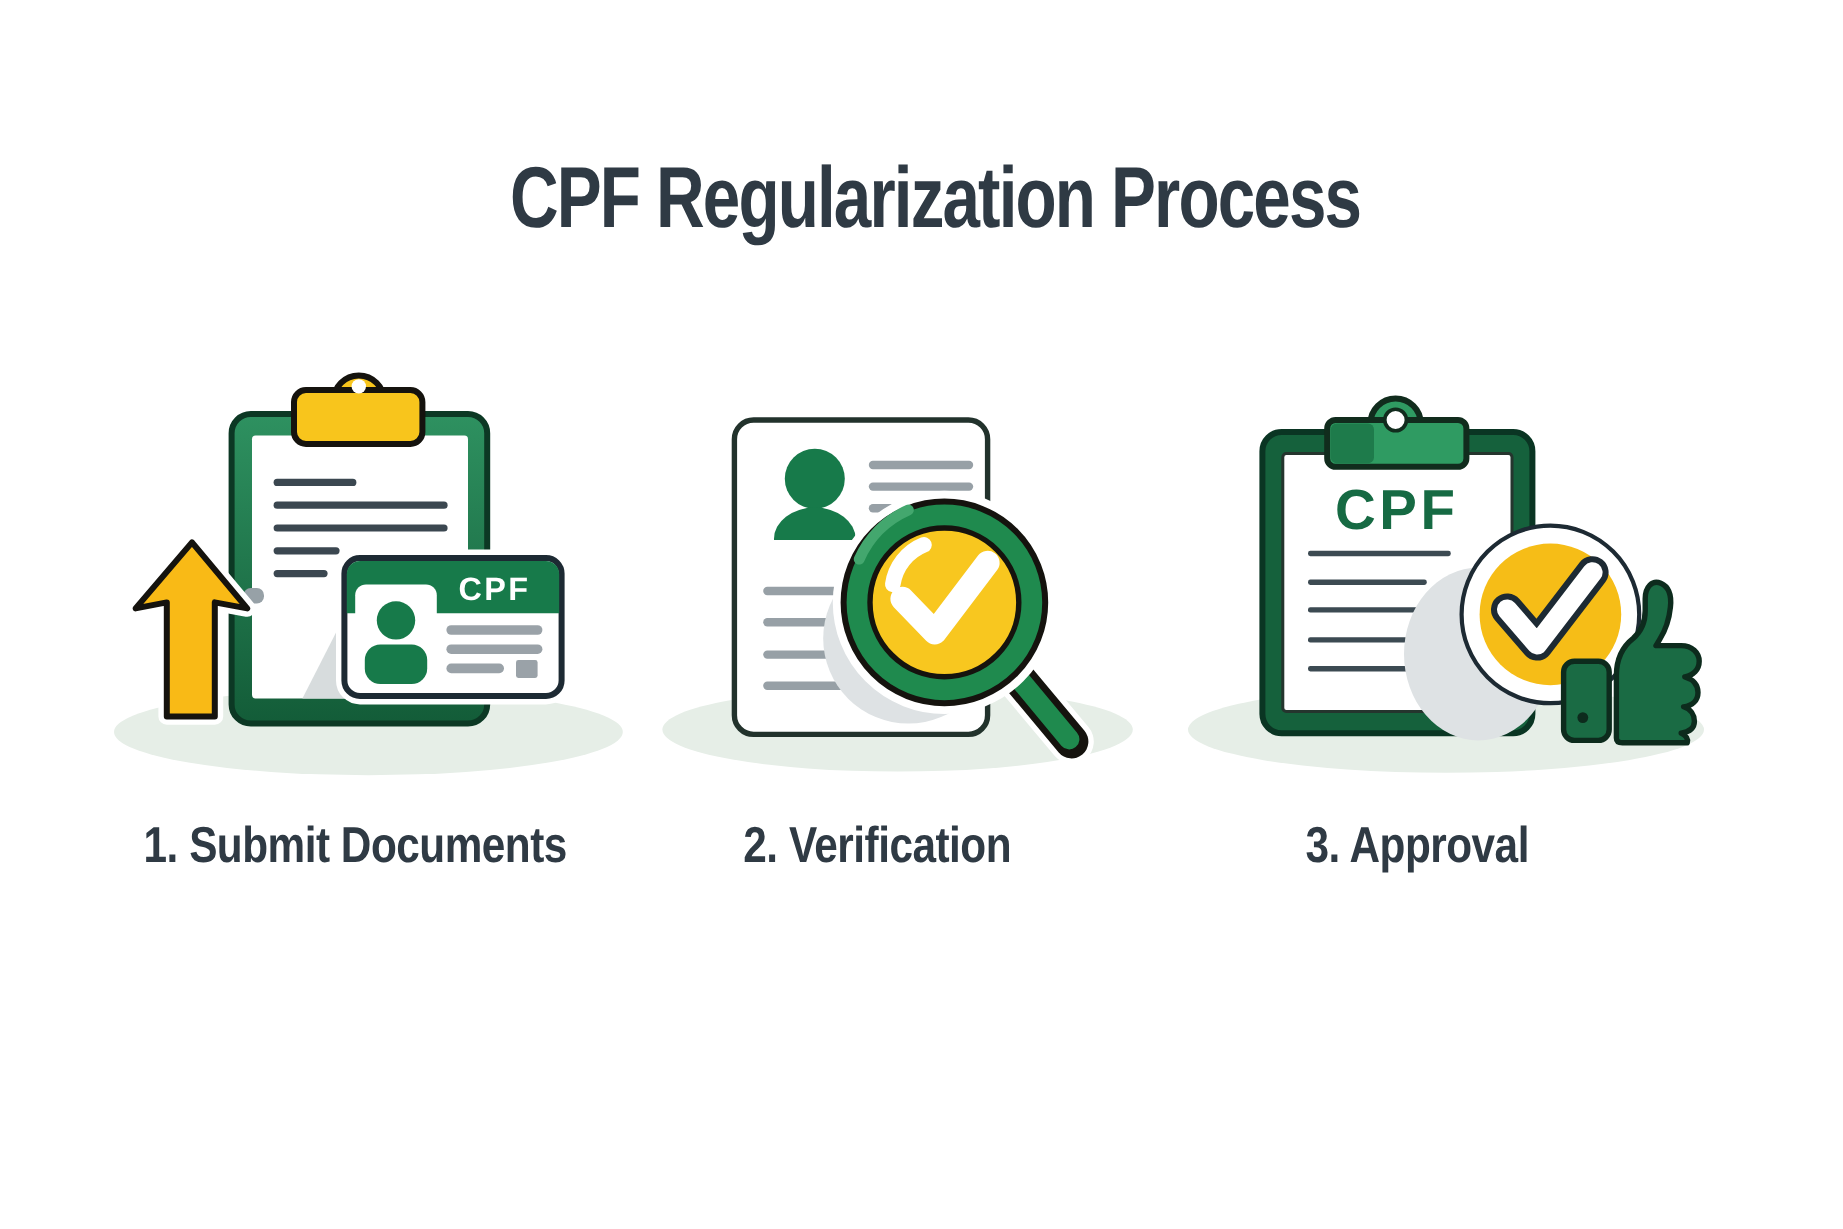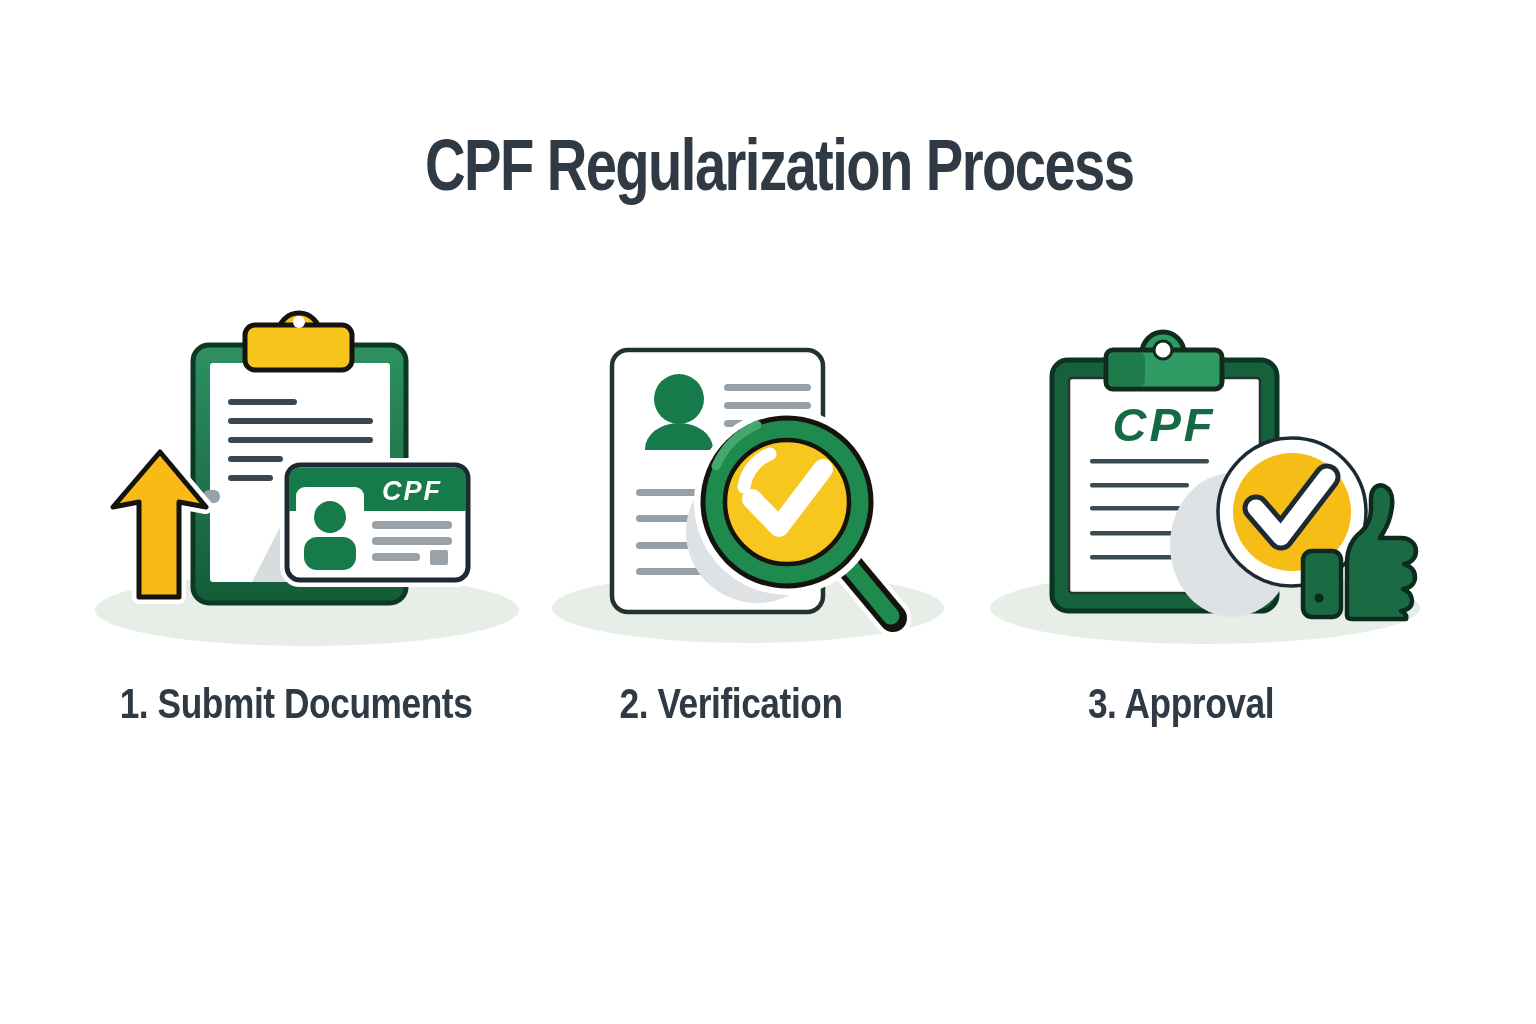--- a/index.html
+++ b/index.html
@@ -6,21 +6,21 @@
   body{
     width:1536px;height:1024px;background:#ffffff;overflow:hidden;
     font-family:"Liberation Sans", sans-serif;position:relative;
   }
   .canvas{position:absolute;inset:0;width:1536px;height:1024px;}
   .title{
     position:absolute;top:124px;left:337px;width:800px;text-align:center;
     font-size:72px;font-weight:bold;color:#2f3a44;letter-spacing:-2px;
     transform:scaleX(0.78);transform-origin:50% 50%;white-space:nowrap;
   }
-  .figure{position:absolute;font-style:italic;}
+  .figure{position:absolute;}
   .fig1{left:90px;top:295px;width:430px;height:355px;}
   .fig2{left:550px;top:295px;width:430px;height:355px;}
   .fig3{left:990px;top:295px;width:460px;height:355px;}
   .step-label{
     position:absolute;top:680px;width:440px;text-align:center;
     font-size:42px;font-weight:bold;color:#2f3a44;letter-spacing:-0.5px;
     transform:scaleX(0.84);transform-origin:50% 50%;white-space:nowrap;
   }
   .label1{left:76px;}
   .label2{left:511px;}

